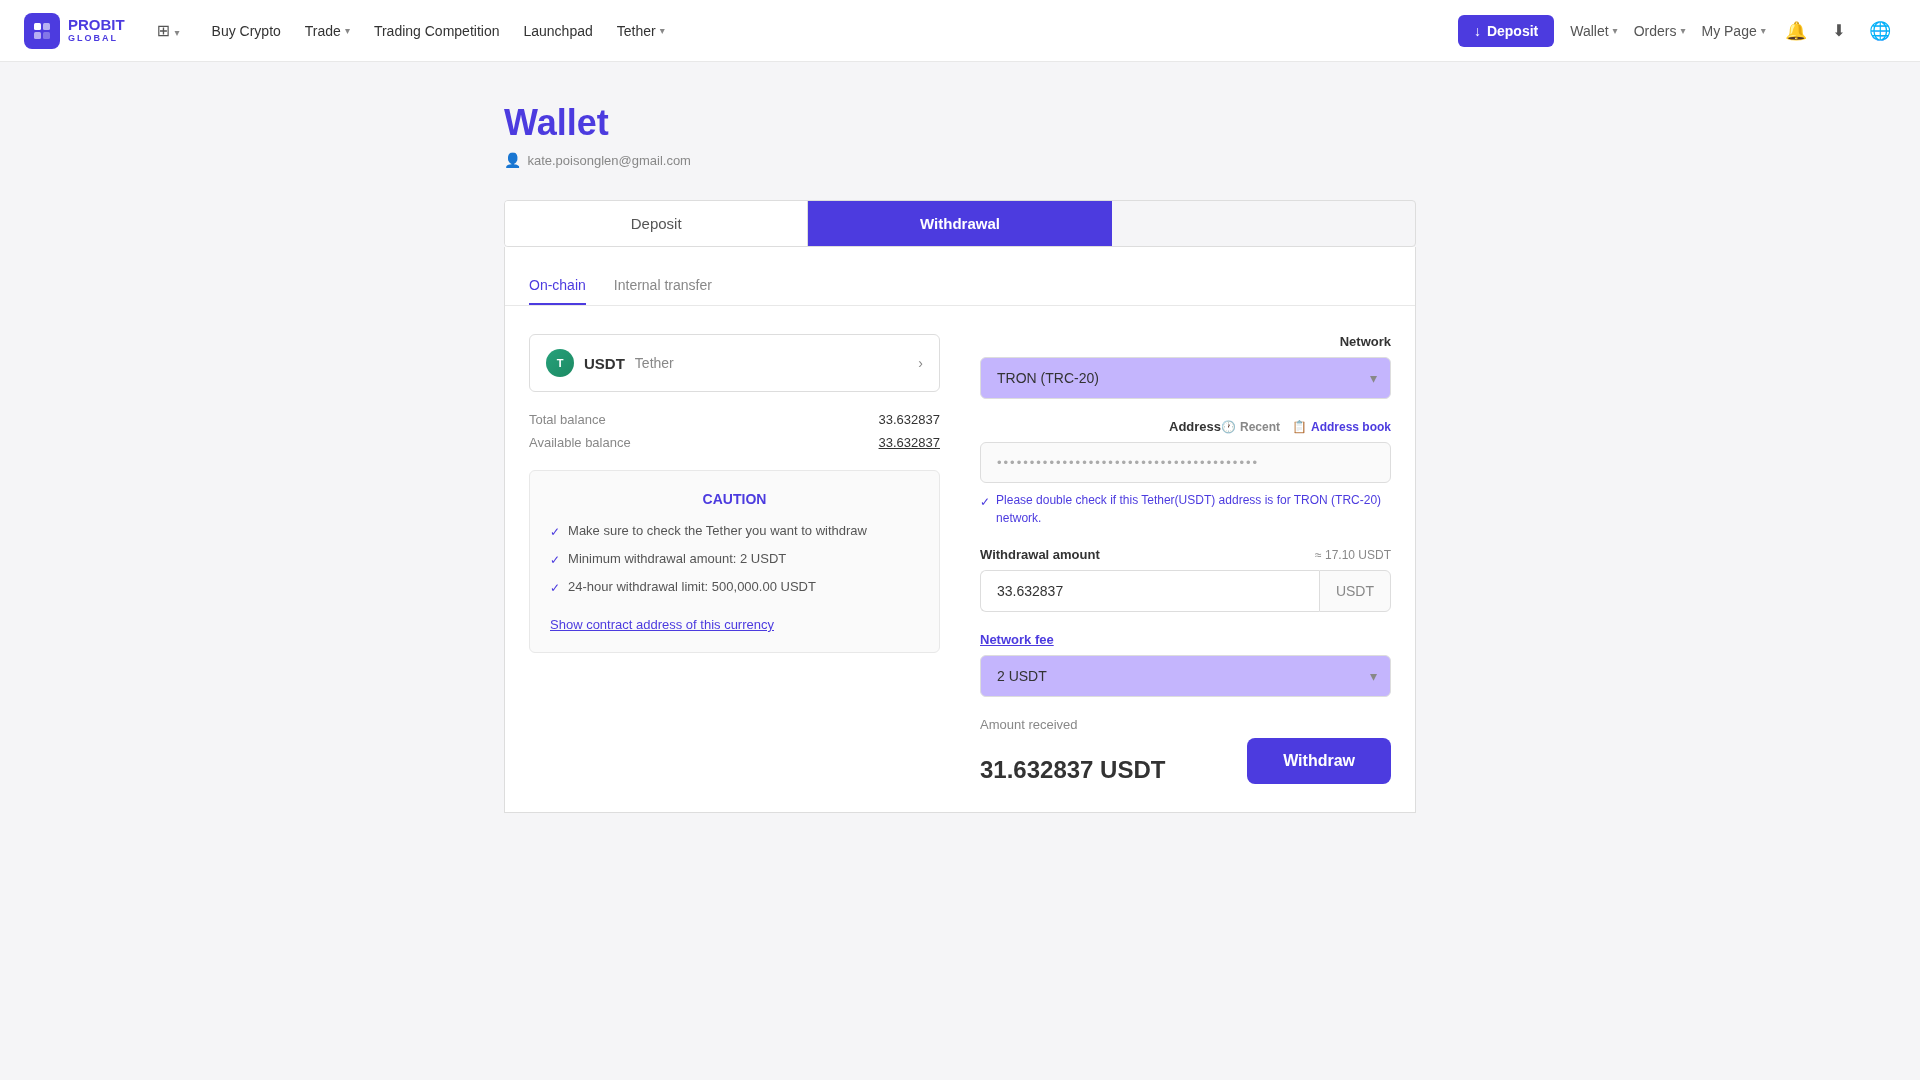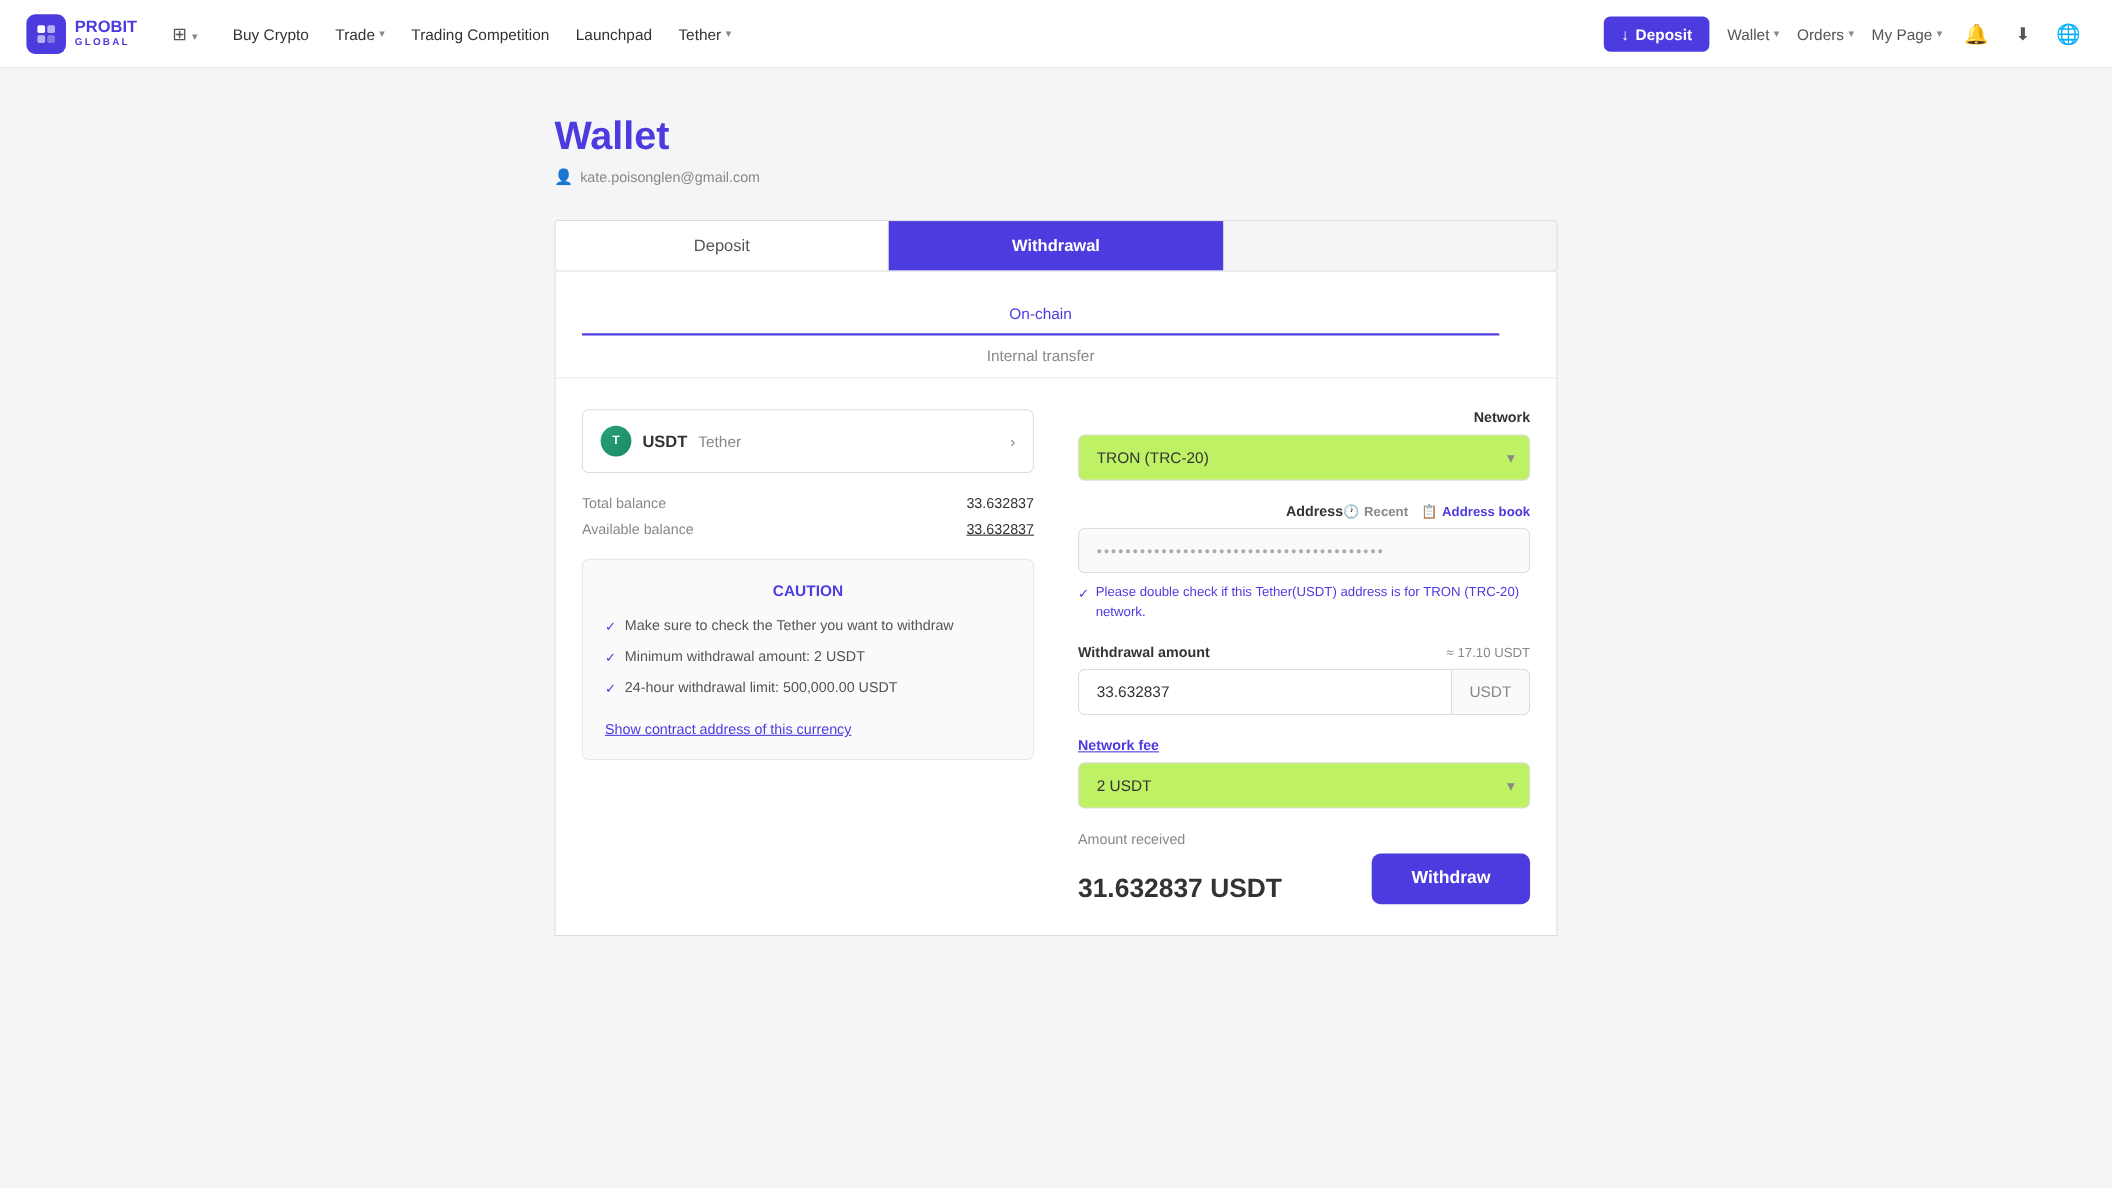--- a/index.html
+++ b/index.html
@@ -98,21 +98,20 @@
       border-top: none;
       padding: 0;
     }
 
     
     .sub-tabs {
       display: flex;
       gap: 0;
       padding: 20px 24px 0;
       border-bottom: 1px solid #e8e8e8;
-      flex-direction: column;
     }
     .sub-tab {
       padding: 10px 0;
       margin-right: 28px;
       font-size: 14px;
       font-weight: 500;
       color: #888;
       cursor: pointer;
       border-bottom: 2px solid transparent;
       background: none;
@@ -214,21 +213,21 @@
     .select-wrapper {
       position: relative;
     }
     .select-wrapper select {
       width: 100%;
       border: 1px solid #ddd;
       border-radius: 6px;
       padding: 12px 40px 12px 16px;
       font-size: 14px;
       color: #333;
-      background: #bef264;
+      background: #c4b5fd;
       appearance: none;
       cursor: pointer;
     }
     .select-arrow {
       position: absolute;
       right: 14px;
       top: 50%;
       transform: translateY(-50%);
       color: #888;
       pointer-events: none;

